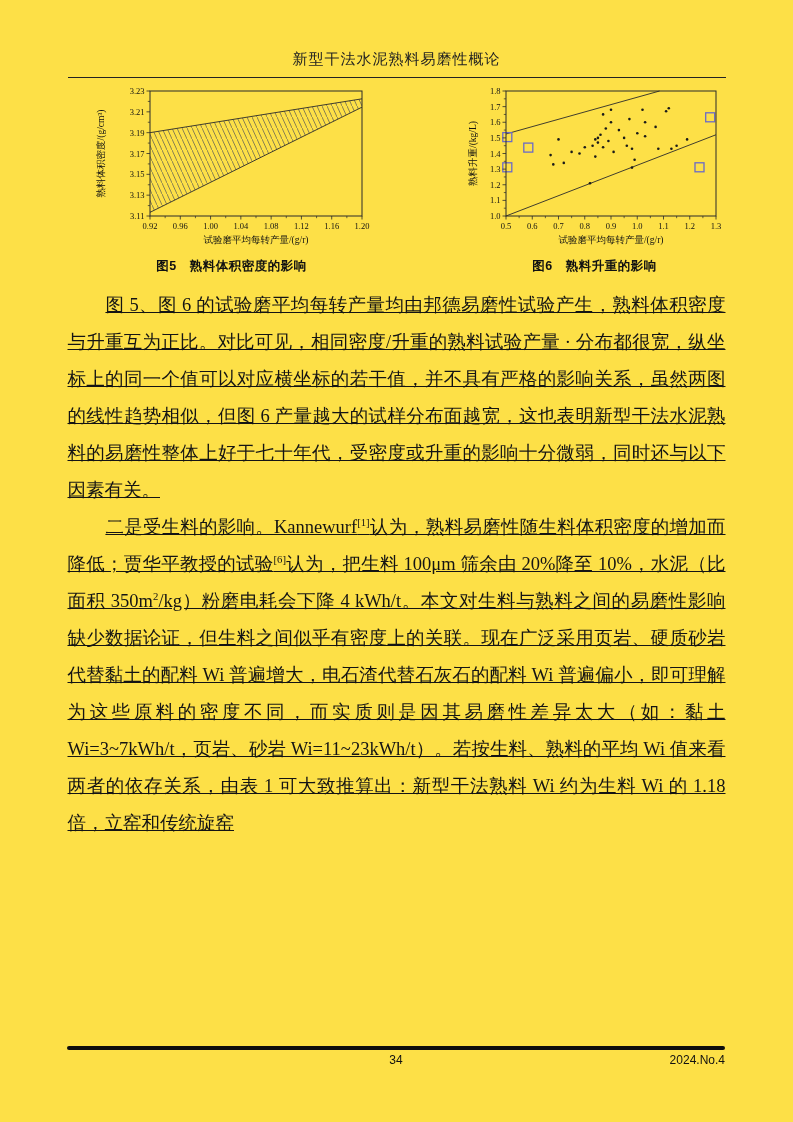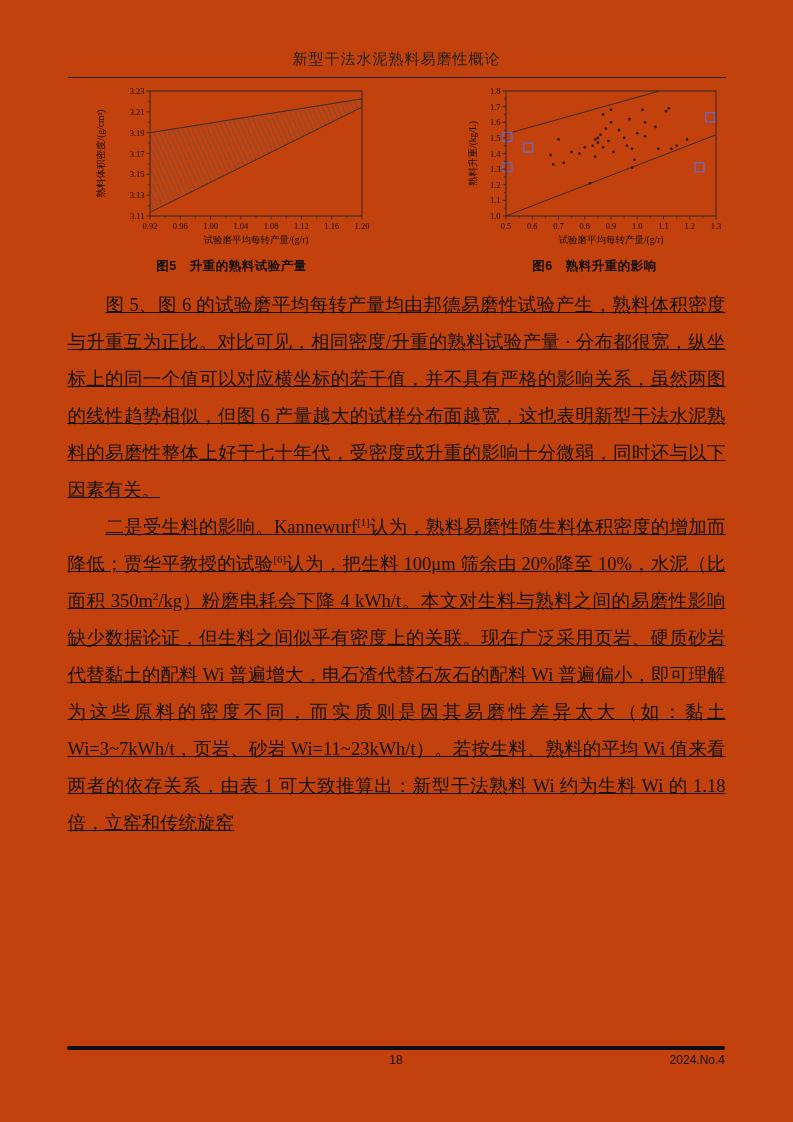--- a/index.html
+++ b/index.html
@@ -1,17 +1,17 @@
 <!DOCTYPE html>
 <html><head>
 <meta charset="utf-8">
 <style>
   html,body{margin:0;padding:0;background:#888;}
   .page{
-    position:relative;width:793px;height:1122px;margin:0 auto;background:#c2410c;
+    position:relative;width:793px;height:1122px;margin:0 auto;background:#fde047;
     font-family:"Liberation Serif","DejaVu Serif",serif;color:#1a1a1a;overflow:hidden;
   }
   .content{width:658px;margin:0 auto;}
   
   .doc-title{padding-top:50px;text-align:center;font-size:15px;letter-spacing:1px;color:#222;}
   .header-rule{height:0;border-top:1.6px solid #222;margin-top:8px;}
   
   .figures{display:flex;justify-content:space-between;margin-top:6px;padding-left:24px;padding-right:0;}
   figure{margin:0;display:flex;flex-direction:column;align-items:center;}
   figcaption{font-weight:bold;font-size:12.5px;margin-top:6px;letter-spacing:0.5px;
@@ -89,21 +89,21 @@
             <text x="52.5" y="51.66666666666667" font-size="8.5" text-anchor="end">3.19</text>
             <line x1="55.8" y1="38.24999999999976" x2="58" y2="38.24999999999976" stroke="#2a2a2a" stroke-width="0.7"></line>
             <line x1="54.5" y1="27.83333333333333" x2="58" y2="27.83333333333333" stroke="#2a2a2a" stroke-width="0.8"></line>
             <text x="52.5" y="30.83333333333333" font-size="8.5" text-anchor="end">3.21</text>
             <line x1="55.8" y1="17.4166666666669" x2="58" y2="17.4166666666669" stroke="#2a2a2a" stroke-width="0.7"></line>
             <line x1="54.5" y1="7" x2="58" y2="7" stroke="#2a2a2a" stroke-width="0.8"></line>
             <text x="52.5" y="10" font-size="8.5" text-anchor="end">3.23</text>
             <text x="164" y="159" font-size="9.5" text-anchor="middle">试验磨平均每转产量/(g/r)</text>
             <text transform="translate(12,69.5) rotate(-90)" font-size="9.5" text-anchor="middle">熟料体积密度/(g/cm³)</text>
           </svg>
-        <figcaption>图5　升重的熟料试验产量</figcaption>
+        <figcaption>图5　熟料体积密度的影响</figcaption>
       </figure>
       <figure>
         <svg width="262" height="168">
             <line x1="42" y1="49.968750000000014" x2="195.5625" y2="7" stroke="#2a2a2a" stroke-width="0.9"></line>
             <line x1="42" y1="132" x2="252" y2="50.75" stroke="#2a2a2a" stroke-width="0.9"></line>
             <circle cx="86.6" cy="71.1" r="1.3" fill="#1a1a1a"></circle>
             <circle cx="89.3" cy="80.4" r="1.3" fill="#1a1a1a"></circle>
             <circle cx="94.5" cy="55.4" r="1.3" fill="#1a1a1a"></circle>
             <circle cx="99.8" cy="78.9" r="1.3" fill="#1a1a1a"></circle>
             <circle cx="107.6" cy="67.9" r="1.3" fill="#1a1a1a"></circle>
@@ -208,17 +208,17 @@
 
     <main class="body-text" id="body-text">
         <p>图 5、图 6 的试验磨平均每转产量均由邦德易磨性试验产生，熟料体积密度与升重互为正比。对比可见，相同密度/升重的熟料试验产量 · 分布都很宽，纵坐标上的同一个值可以对应横坐标的若干值，并不具有严格的影响关系，虽然两图的线性趋势相似，但图 6 产量越大的试样分布面越宽，这也表明新型干法水泥熟料的易磨性整体上好于七十年代，受密度或升重的影响十分微弱，同时还与以下因素有关。</p>
         <p>二是受生料的影响。Kannewurf<sup>[1]</sup>认为，熟料易磨性随生料体积密度的增加而降低；贾华平教授的试验<sup>[6]</sup>认为，把生料 100μm 筛余由 20%降至 10%，水泥（比面积 350m<sup>2</sup>/kg）粉磨电耗会下降 4 kWh/t。本文对生料与熟料之间的易磨性影响缺少数据论证，但生料之间似乎有密度上的关联。现在广泛采用页岩、硬质砂岩代替黏土的配料 Wi 普遍增大，电石渣代替石灰石的配料 Wi 普遍偏小，即可理解为这些原料的密度不同，而实质则是因其易磨性差异太大（如：黏土 Wi=3~7kWh/t，页岩、砂岩 Wi=11~23kWh/t）。若按生料、熟料的平均 Wi 值来看两者的依存关系，由表 1 可大致推算出：新型干法熟料 Wi 约为生料 Wi 的 1.18 倍，立窑和传统旋窑</p>
       </main>
   </div>
 
   <footer class="footer">
     <div class="footer-rule"></div>
     <div class="footer-row">
-      <span class="footer-page">18</span>
+      <span class="footer-page">34</span>
       <span class="footer-issue">2024.No.4</span>
     </div>
   </footer>
 </div>
 
 </body></html>

